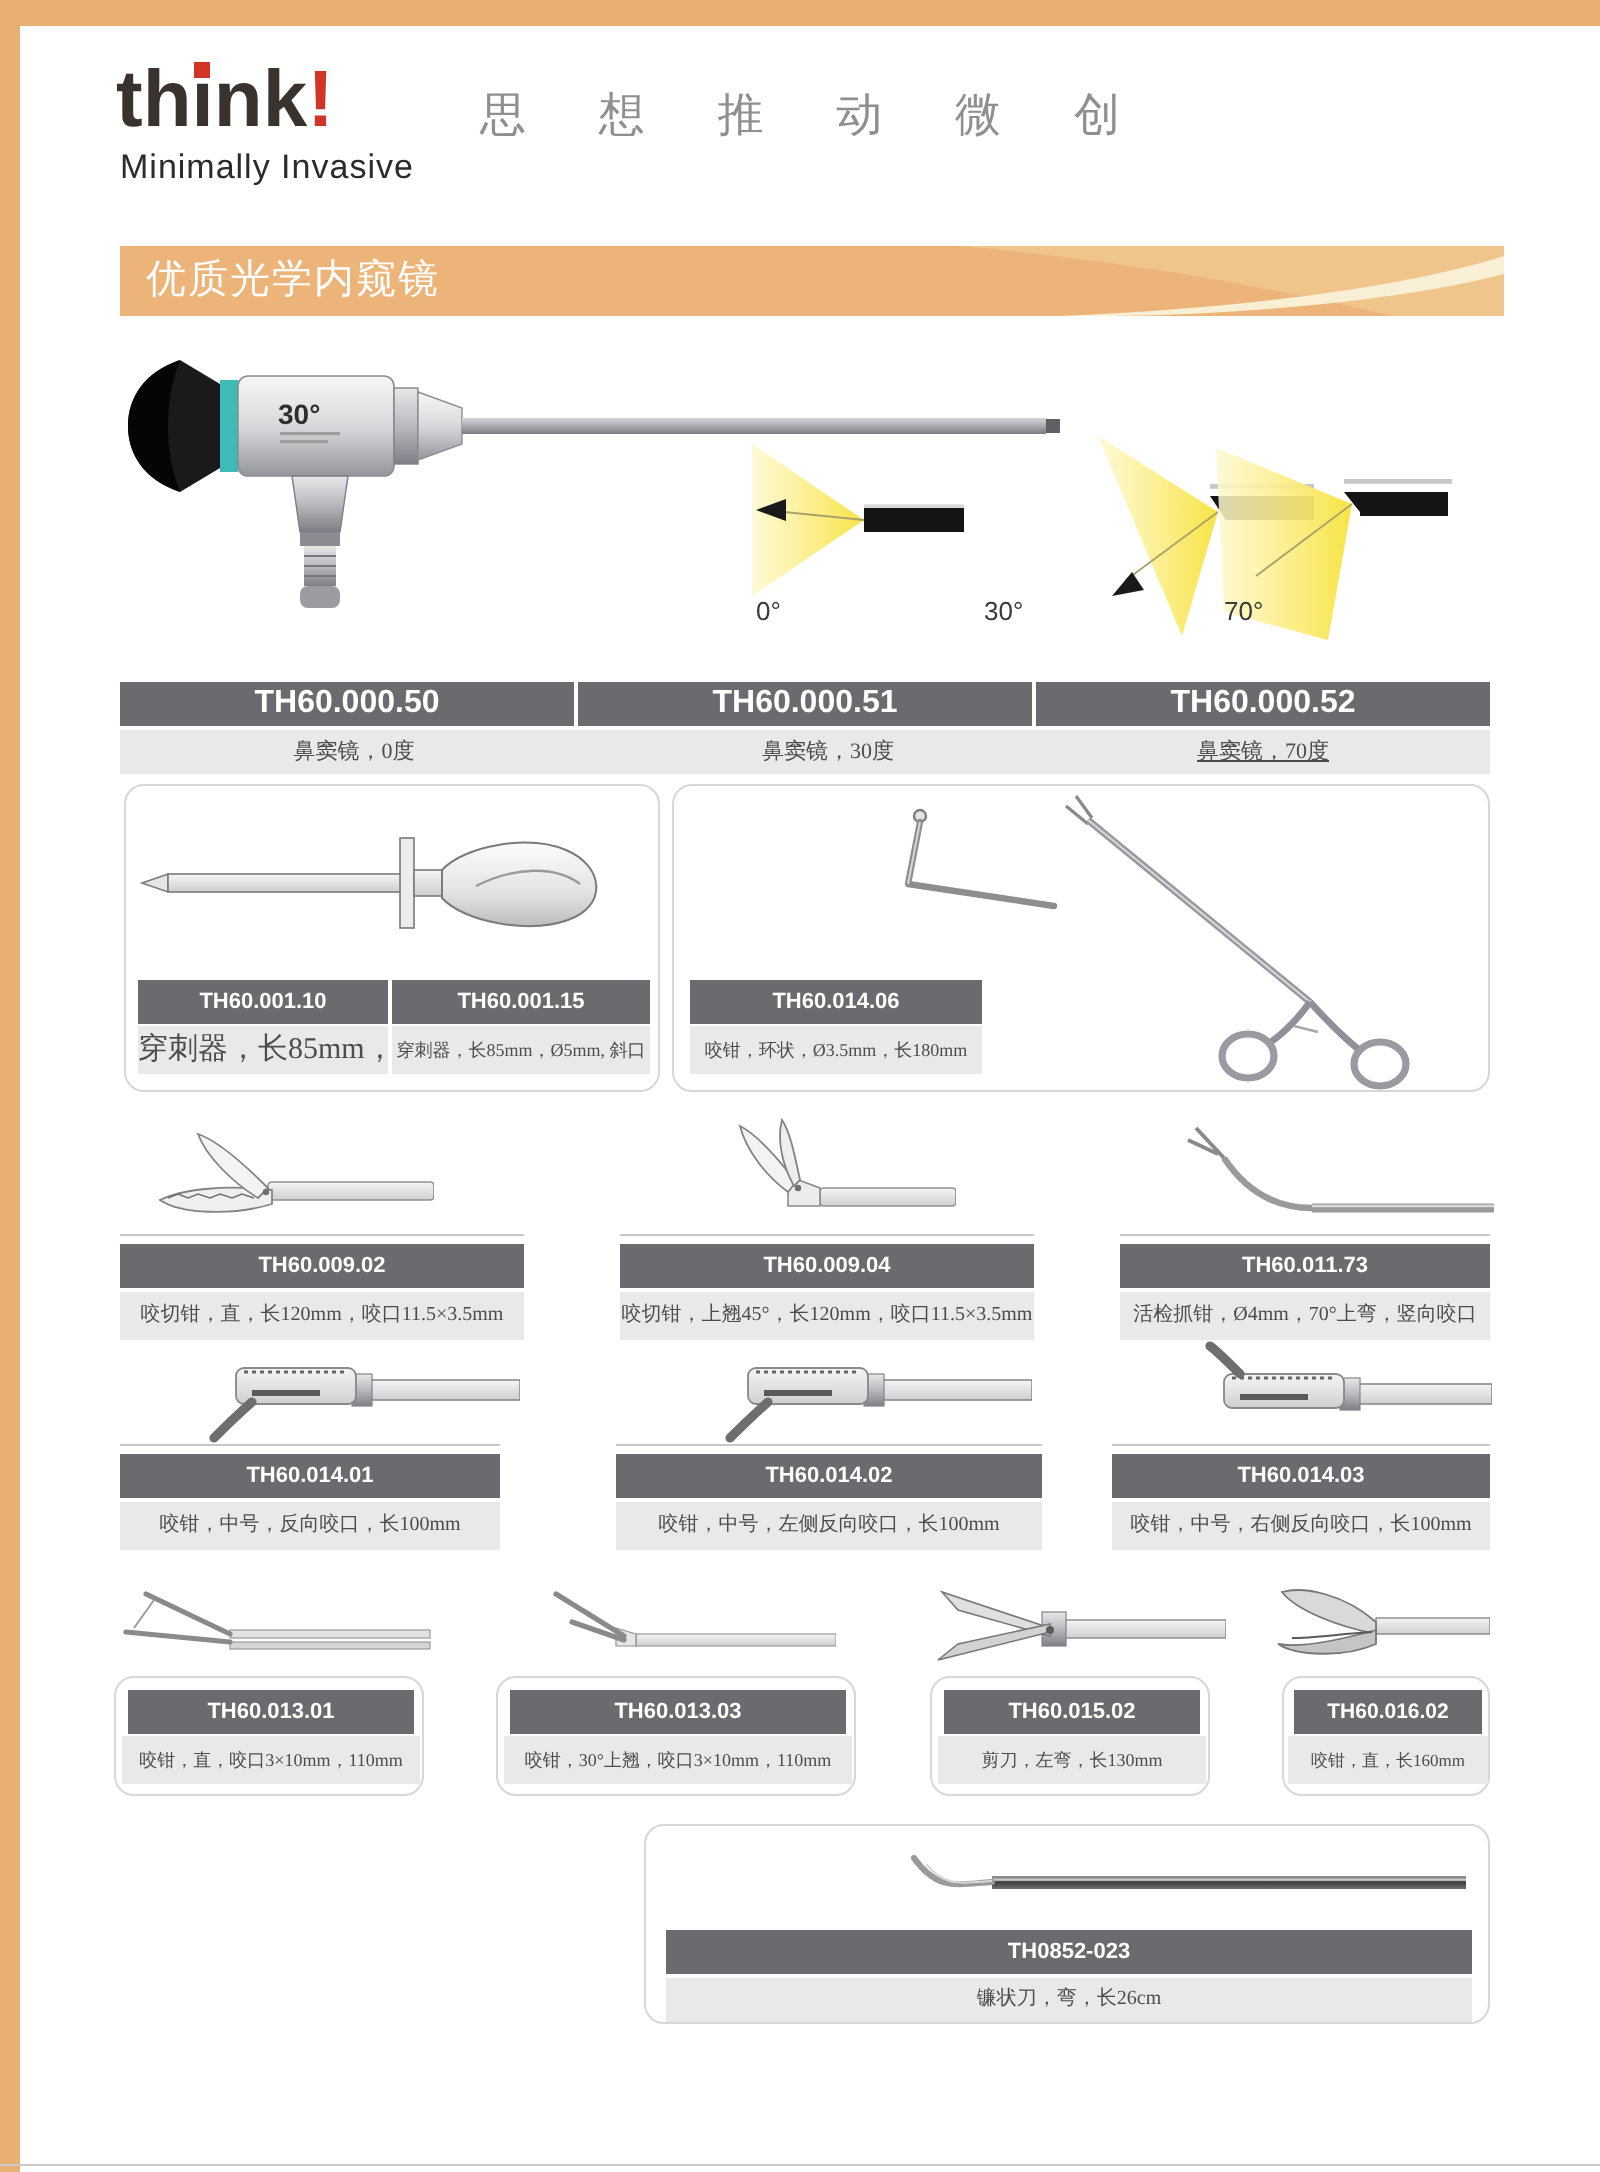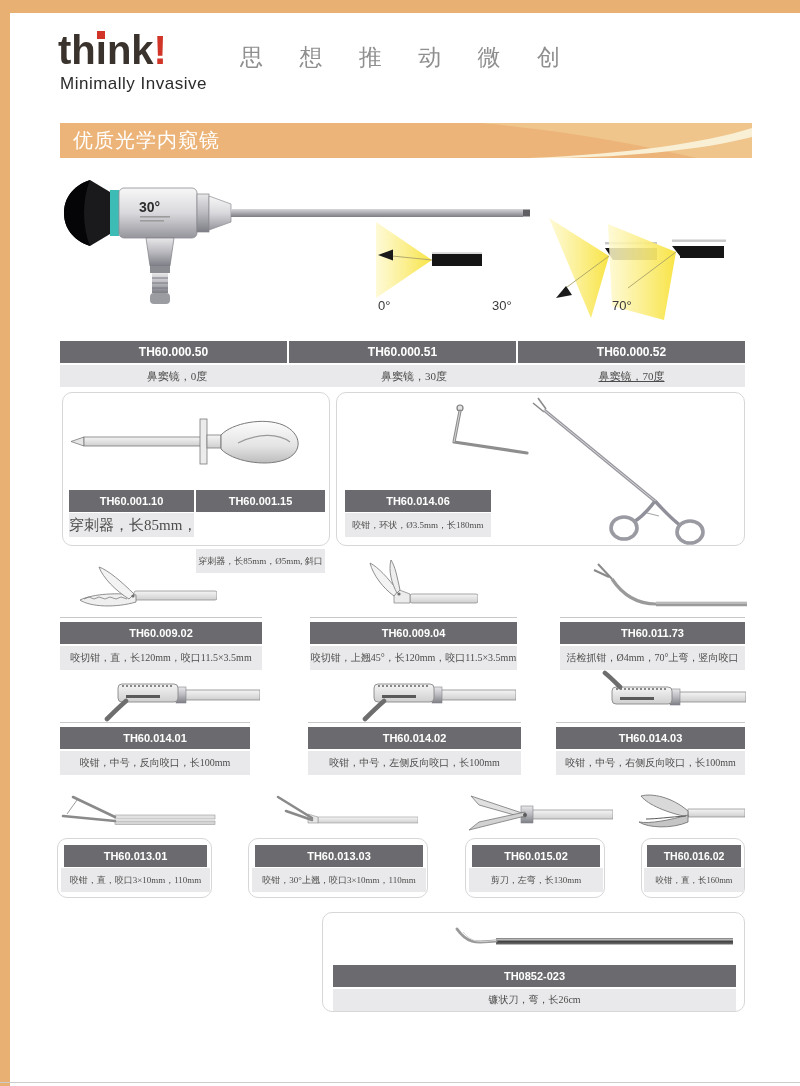--- a/index.html
+++ b/index.html
@@ -22,21 +22,21 @@
   .section-bar { position:absolute; left:60px; top:123px; width:692px; height:35px; background:#ECB478; overflow:hidden; }
   .section-bar .title { position:absolute; left:13px; top:0; line-height:35px; font-size:20px; color:#ffffff; letter-spacing:1px; z-index:2; }
   .section-bar svg { position:absolute; left:0; top:0; }
 
   
   .ph { position:absolute; background:#6B6A6E; color:#fff; font-weight:bold; text-align:center;
         font-size:11px; height:22px; line-height:22px; white-space:nowrap; overflow:hidden; }
   .pd { position:absolute; background:#E9E8EA; color:#4d4d4d; text-align:center;
         font-family:"Liberation Serif","DejaVu Serif",serif; font-size:10px; height:24px; line-height:24px;
         white-space:nowrap; overflow:hidden; }
-  .r1 .ph { font-size:12px; }
+  .r1 .ph { font-size:16px; }
   .r1 .pd { font-size:11px; height:22px; line-height:22px; }
 
   .card { position:absolute; border:1px solid #d7d7d7; border-radius:10px; background:#fff; }
   .sep  { position:absolute; height:1px; background:#c8c8c8; }
   .figure { position:absolute; }
 </style>
 </head>
 <body>
 
 <div class="page">
@@ -159,21 +159,21 @@
       <polygon points="16,38 3,42.5 16,47" fill="#e6e6e6" stroke="#7a7a7a" stroke-width="0.8"></polygon>
       <rect x="16" y="38" width="118" height="9" fill="url(#lg)" stroke="#7a7a7a" stroke-width="0.8"></rect>
       <rect x="132" y="20" width="7" height="45" fill="#ececec" stroke="#7a7a7a" stroke-width="0.8"></rect>
       <rect x="139" y="36" width="14" height="13" fill="url(#lg)" stroke="#7a7a7a" stroke-width="0.8"></rect>
       <path d="M153,36 C164,24 196,18 215,26 C234,34 236,54 216,61 C196,68 164,62 153,50 Z" fill="url(#lg2)" stroke="#7a7a7a" stroke-width="1"></path>
       <path d="M170,44 C190,34 210,34 222,43" stroke="#9a9a9a" stroke-width="1.2" fill="none"></path>
     </svg>
     <div class="ph" style="left:6px;top:97px;width:125px;">TH60.001.10</div>
     <div class="ph" style="left:133px;top:97px;width:129px;">TH60.001.15</div>
     <div class="pd" style="left:6px;top:120px;width:125px;font-size:15px;">穿刺器，长85mm，Ø5mm</div>
-    <div class="pd" style="left:133px;top:120px;width:129px;font-size:9px;margin-top:36px;">穿刺器，长85mm，Ø5mm, 斜口</div>
+    <div class="pd" style="left:133px;top:120px;width:129px;font-size:9px;">穿刺器，长85mm，Ø5mm, 斜口</div>
   </div>
 
   <div class="card" style="left:336px;top:392px;width:409px;height:154px;">
     <svg class="figure" style="left:60px;top:2px;" width="345" height="150" viewBox="0 0 345 150">
       <circle cx="63" cy="13" r="3" fill="#e3e3e3" stroke="#7d7d7d" stroke-width="1.2"></circle>
       <path d="M63,16 L57,47 L130,58" stroke="#8e8e8e" stroke-width="3.2" fill="none" stroke-linejoin="round" stroke-linecap="round"></path>
       <path d="M63,16 L57,47" stroke="#d7d7d7" stroke-width="1" fill="none"></path>
       <g>
         <line x1="136" y1="8" x2="147" y2="17" stroke="#8a8a8a" stroke-width="1.6"></line>
         <line x1="141" y1="3" x2="149" y2="14" stroke="#8a8a8a" stroke-width="1.6"></line>

